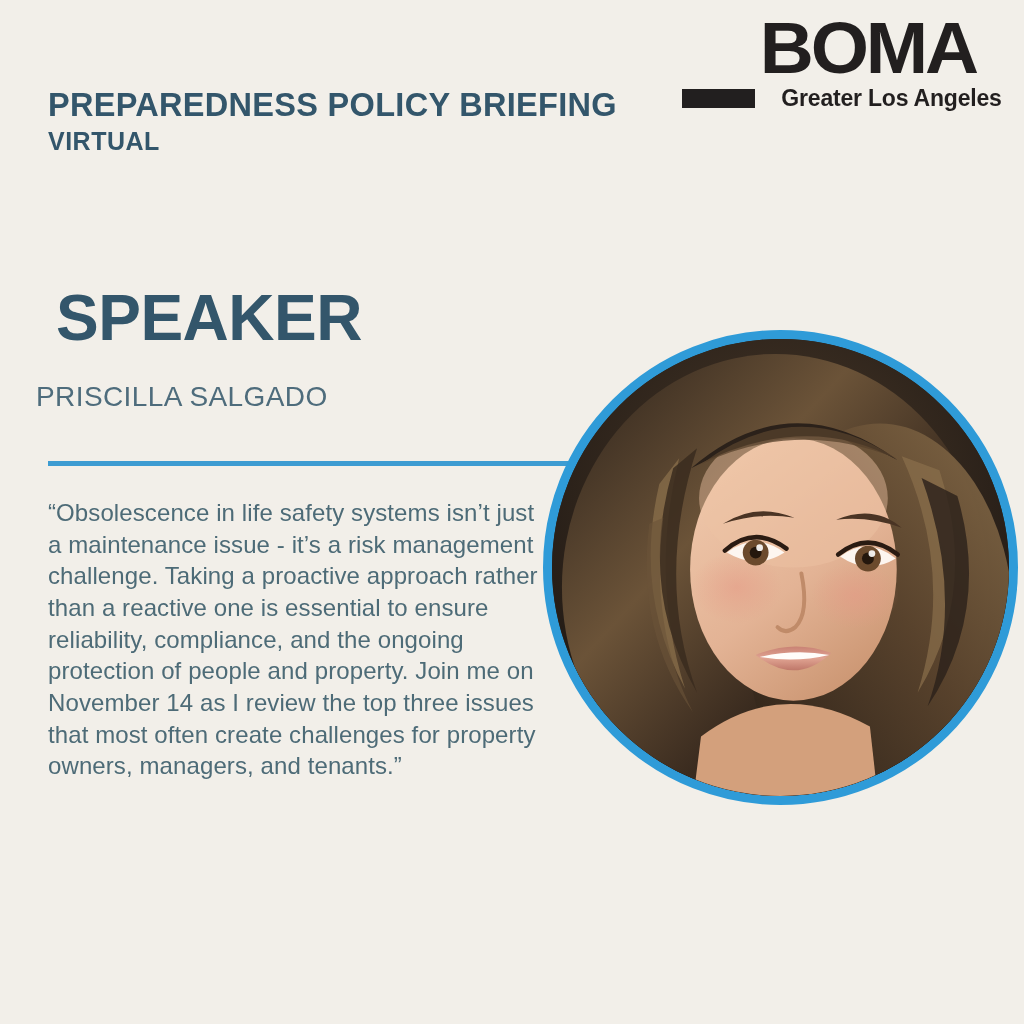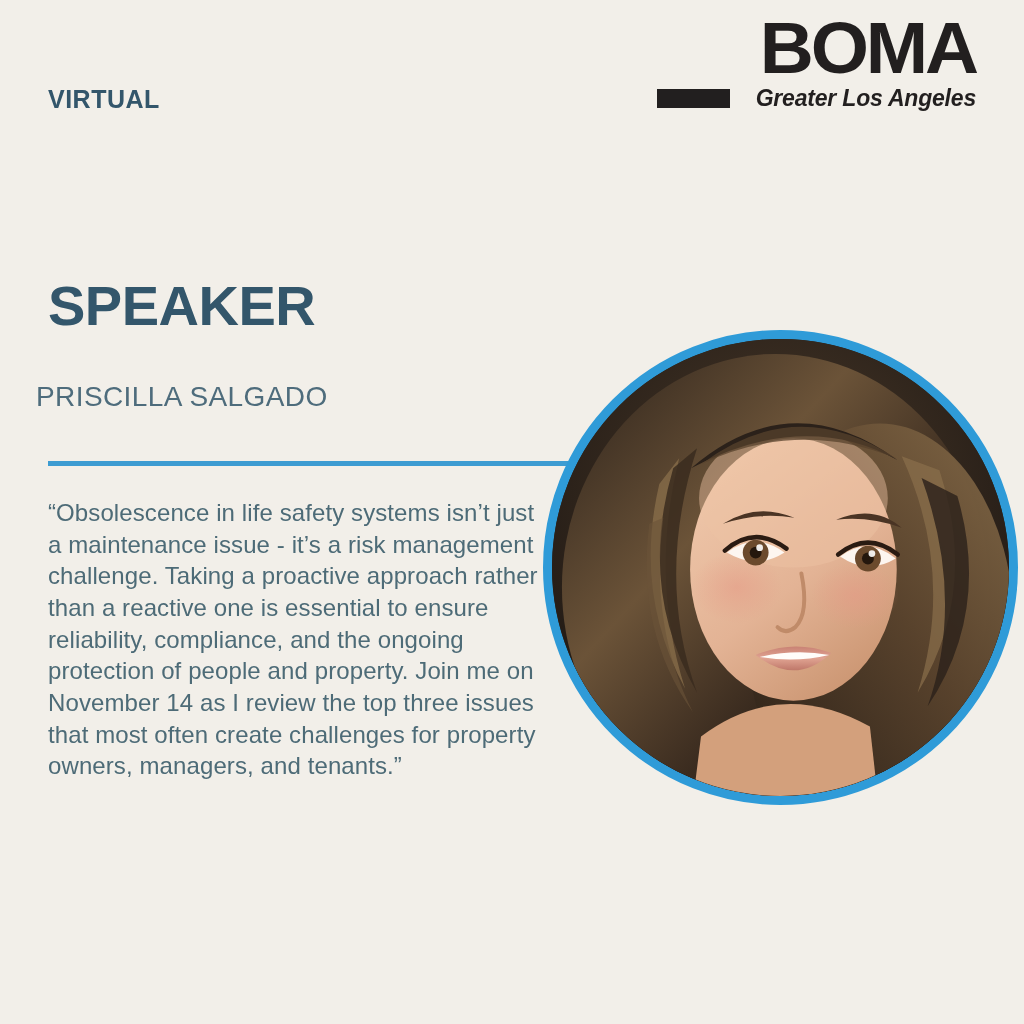--- a/index.html
+++ b/index.html
@@ -31,24 +31,23 @@
     letter-spacing: -3px;
     color: #221f1f;
     display: block;
     text-align: right;
     transform: scaleX(1.04);
     transform-origin: right center;
   }
   .logo-sub {
     display: flex;
     align-items: center;
-    justify-content: flex-end;
+    justify-content: center;
     gap: 26px;
     margin-top: 7px;
-    font-style: italic;
   }
   .logo-bar {
     width: 73px;
     height: 19px;
     background: #221f1f;
     flex: none;
   }
   .logo-tag {
     font-family: "Liberation Sans", sans-serif;
     font-weight: bold;
@@ -87,26 +86,26 @@
     letter-spacing: 0.5px;
     color: #33566b;
     margin: 1px 0 0 0;
   }
 
   
   .speaker-head {
     position: absolute;
     left: 48px;
     top: 278px;
-    font-size: 56px;
+    font-size: 64px;
     font-weight: bold;
     letter-spacing: -0.5px;
     line-height: 1;
     color: #33566b;
-    margin: 0;
+    margin: 8px;
   }
   .speaker-meta {
     position: absolute;
     left: 36px;
     top: 378px;
     width: 530px;
   }
   .speaker-name,
   .speaker-role {
     font-size: 28px;
@@ -164,20 +163,21 @@
 
 <div class="logo">
   <span class="logo-word">BOMA</span>
   <div class="logo-sub">
     <span class="logo-bar"></span>
     <span class="logo-tag">Greater Los Angeles</span>
   </div>
 </div>
 
 <div class="header">
+  <h1 class="evt-title">PREPAREDNESS POLICY BRIEFING</h1>
   <p class="evt-mode">VIRTUAL</p>
 </div>
 
 <h2 class="speaker-head">SPEAKER</h2>
 
 <div class="speaker-meta">
   <p class="speaker-name">PRISCILLA SALGADO</p>
 </div>
 
 <div class="rule"></div>

